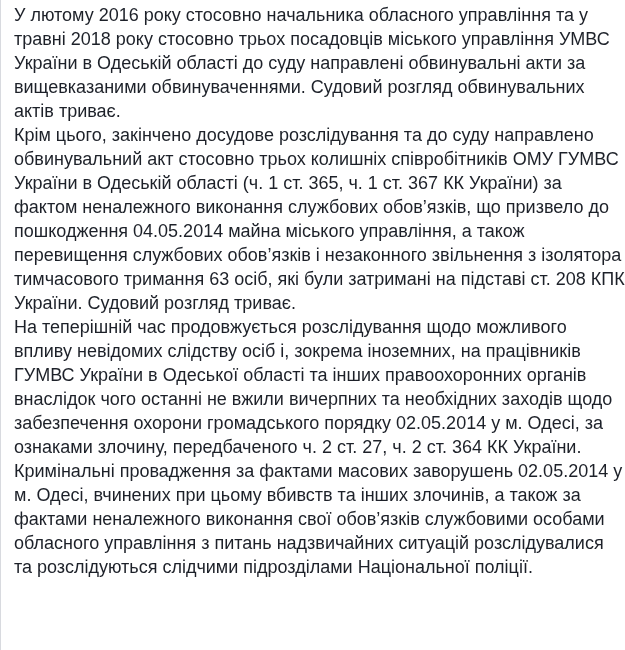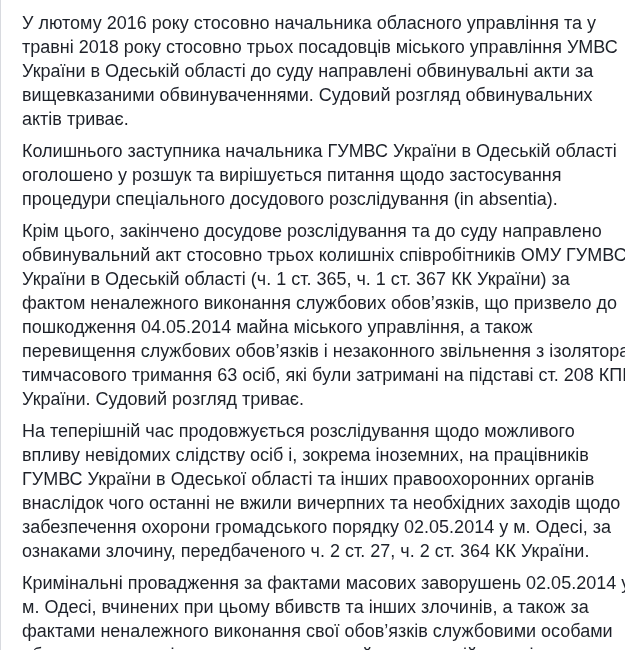--- a/index.html
+++ b/index.html
@@ -19,37 +19,34 @@
   .post-text {
     padding: 3px 6px 0 13px;
     font-family: "Liberation Sans", sans-serif;
     font-size: 18px;
     line-height: 24px;
     color: #1d2129;
     letter-spacing: 0;
   }
   .post-paragraph {
     white-space: pre;   
-    margin: 8px;
+    margin: 0;
   }
 </style>
 </head>
 <body>
 
 <div class="page">
   <div class="post-text">
 
   <div class="post-paragraph">У лютому 2016 року стосовно начальника обласного управління та у
 травні 2018 року стосовно трьох посадовців міського управління УМВС
 України в Одеській області до суду направлені обвинувальні акти за
 вищевказаними обвинуваченнями. Судовий розгляд обвинувальних
 актів триває.</div>
-      <div class="post-paragraph">Колишнього заступника начальника ГУМВС України в Одеській області
-оголошено у розшук та вирішується питання щодо застосування
-процедури спеціального досудового розслідування (in absentia).</div>
       <div class="post-paragraph">Крім цього, закінчено досудове розслідування та до суду направлено
 обвинувальний акт стосовно трьох колишніх співробітників ОМУ ГУМВС
 України в Одеській області (ч. 1 ст. 365, ч. 1 ст. 367 КК України) за
 фактом неналежного виконання службових обов’язків, що призвело до
 пошкодження 04.05.2014 майна міського управління, а також
 перевищення службових обов’язків і незаконного звільнення з ізолятора
 тимчасового тримання 63 осіб, які були затримані на підставі ст. 208 КПК
 України. Судовий розгляд триває.</div>
       <div class="post-paragraph">На теперішній час продовжується розслідування щодо можливого
 впливу невідомих слідству осіб і, зокрема іноземних, на працівників

